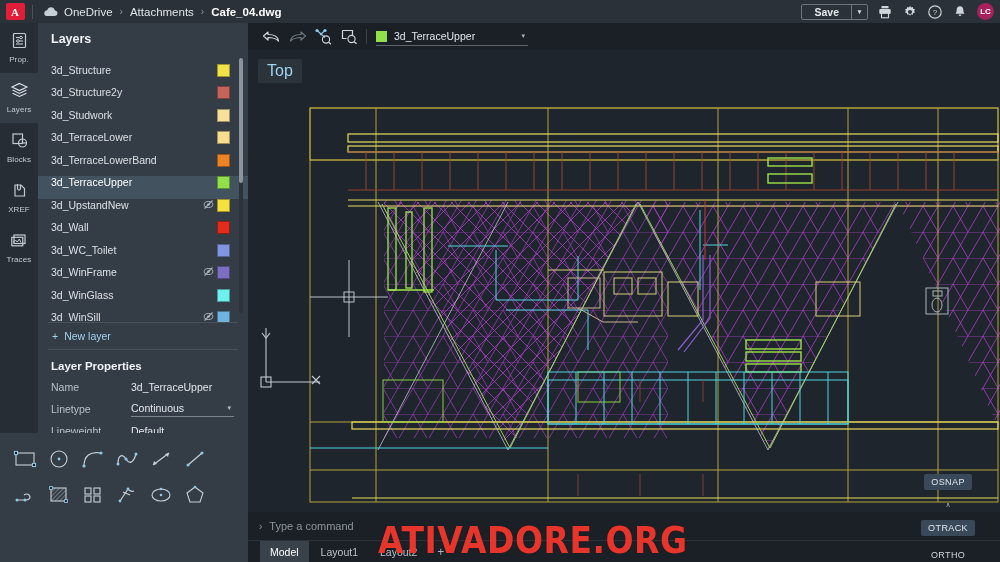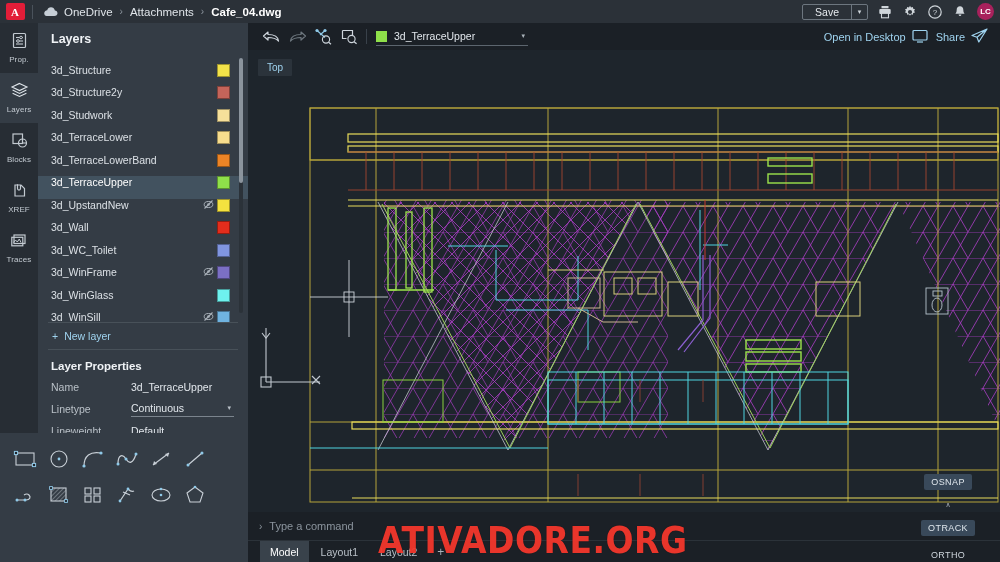--- a/index.html
+++ b/index.html
@@ -30,21 +30,21 @@
   .topbar-sep { width: 1px; height: 14px; background: #4a525b; margin: 0 10px 0 2px; }
   .crumbs { display: flex; align-items: center; font-size: 11.5px; color: #d8dde2; }
   .cloud-ico { margin-right: 6px; display: inline-flex; }
   .crumb { color: #dfe4e9; }
   .crumb.strong { font-weight: bold; color: #ffffff; }
   .crumb-sep { margin: 0 7px; color: #8b949d; font-size: 10px; }
   .topbar-right {
     position: absolute; right: 6px; top: 0; height: 23px;
     display: flex; align-items: center; gap: 9px;
   }
-  .save-grp { display: flex; height: 16px; border: 1px solid #6d767f; border-radius: 2px; overflow: hidden; }
+  .save-grp { display: flex; height: 16px; border: 1px solid #6d767f; border-radius: 2px; overflow: hidden; font-weight: bold; }
   .save-btn {
     padding: 0 12px; font-size: 10.5px; color: #e6eaee;
     display: flex; align-items: center; background: transparent;
   }
   .save-div { width: 1px; background: #6d767f; }
   .save-caret {
     width: 15px; display: flex; align-items: center; justify-content: center;
     font-size: 7px; color: #cfd5da;
   }
   .ticon { width: 16px; height: 16px; display: flex; align-items: center; justify-content: center; color: #cfd5da; }
@@ -154,21 +154,21 @@
     font-size: 11px; color: #9fd3ef;
   }
   .dt-r-item { display: flex; align-items: center; gap: 6px; }
 
   .canvas {
     position: absolute; left: 248px; top: 50px; width: 752px; height: 462px;
     background: #1e252c; overflow: hidden;
   }
   .vp-label {
     position: absolute; left: 10px; top: 9px; padding: 3px 9px;
-    background: #2b333b; font-size: 10px; color: #9fd3ef; border-radius: 1px;
+    background: #2b333b; font-size: 16px; color: #9fd3ef; border-radius: 1px;
   }
 
   
   .cmdline {
     position: absolute; left: 248px; top: 512px; width: 752px; height: 28px;
     background: #1b2026; display: flex; align-items: center; padding-left: 11px;
     gap: 7px;
   }
   .cmd-chev { color: #8b949d; font-size: 10px; }
   .cmd-ph { font-size: 11px; color: #8b949d; }
@@ -559,39 +559,20 @@
             <circle cx="11.5" cy="11" r="3.6" fill="none" stroke="#cfd6dd" stroke-width="1.1"></circle>
             <line x1="14.1" y1="13.7" x2="16.6" y2="15.8" stroke="#cfd6dd" stroke-width="1.2"></line>
           </svg>
       </div>
     </div>
     <div class="dt-sep"></div>
     <div class="layer-select">
       <span class="ls-sw" id="ls-sw" style="background: rgb(143, 224, 74);"></span>
       <span class="ls-name">3d_TerraceUpper</span>
       <span class="ls-caret">▾</span>
-    </div>
-    <div class="dt-right">
-      <div class="dt-r-item">
-        <span>Open in Desktop</span>
-        <span>
-          <svg width="16" height="14" viewBox="0 0 16 14">
-              <rect x="1" y="1.5" width="14" height="9.5" rx="1" fill="none" stroke="#9fd3ef" stroke-width="1.2"></rect>
-              <line x1="5" y1="13" x2="11" y2="13" stroke="#9fd3ef" stroke-width="1.2"></line>
-            </svg>
-        </span>
-      </div>
-      <div class="dt-r-item">
-        <span>Share</span>
-        <span>
-          <svg width="17" height="15" viewBox="0 0 17 15">
-              <path d="M16 1L1 7.5l5 1.8L16 1zM6 9.3l1.8 4.7L16 1z" fill="none" stroke="#9fd3ef" stroke-width="1.2" stroke-linejoin="round"></path>
-            </svg>
-        </span>
-      </div>
     </div>
   </div>
 
   <div class="canvas">
     <svg width="752" height="462" viewBox="0 0 752 462">
       <defs>
         <pattern id="tri" width="30" height="26" patternUnits="userSpaceOnUse">
           <path d="M0 26 L15 0 L30 26 M-15 26 L0 0 M15 26 L30 0 M0 0 H30" stroke="#b53fd0" stroke-width="0.8" fill="none"></path>
         </pattern>
         <pattern id="diag" width="17" height="17" patternUnits="userSpaceOnUse">

